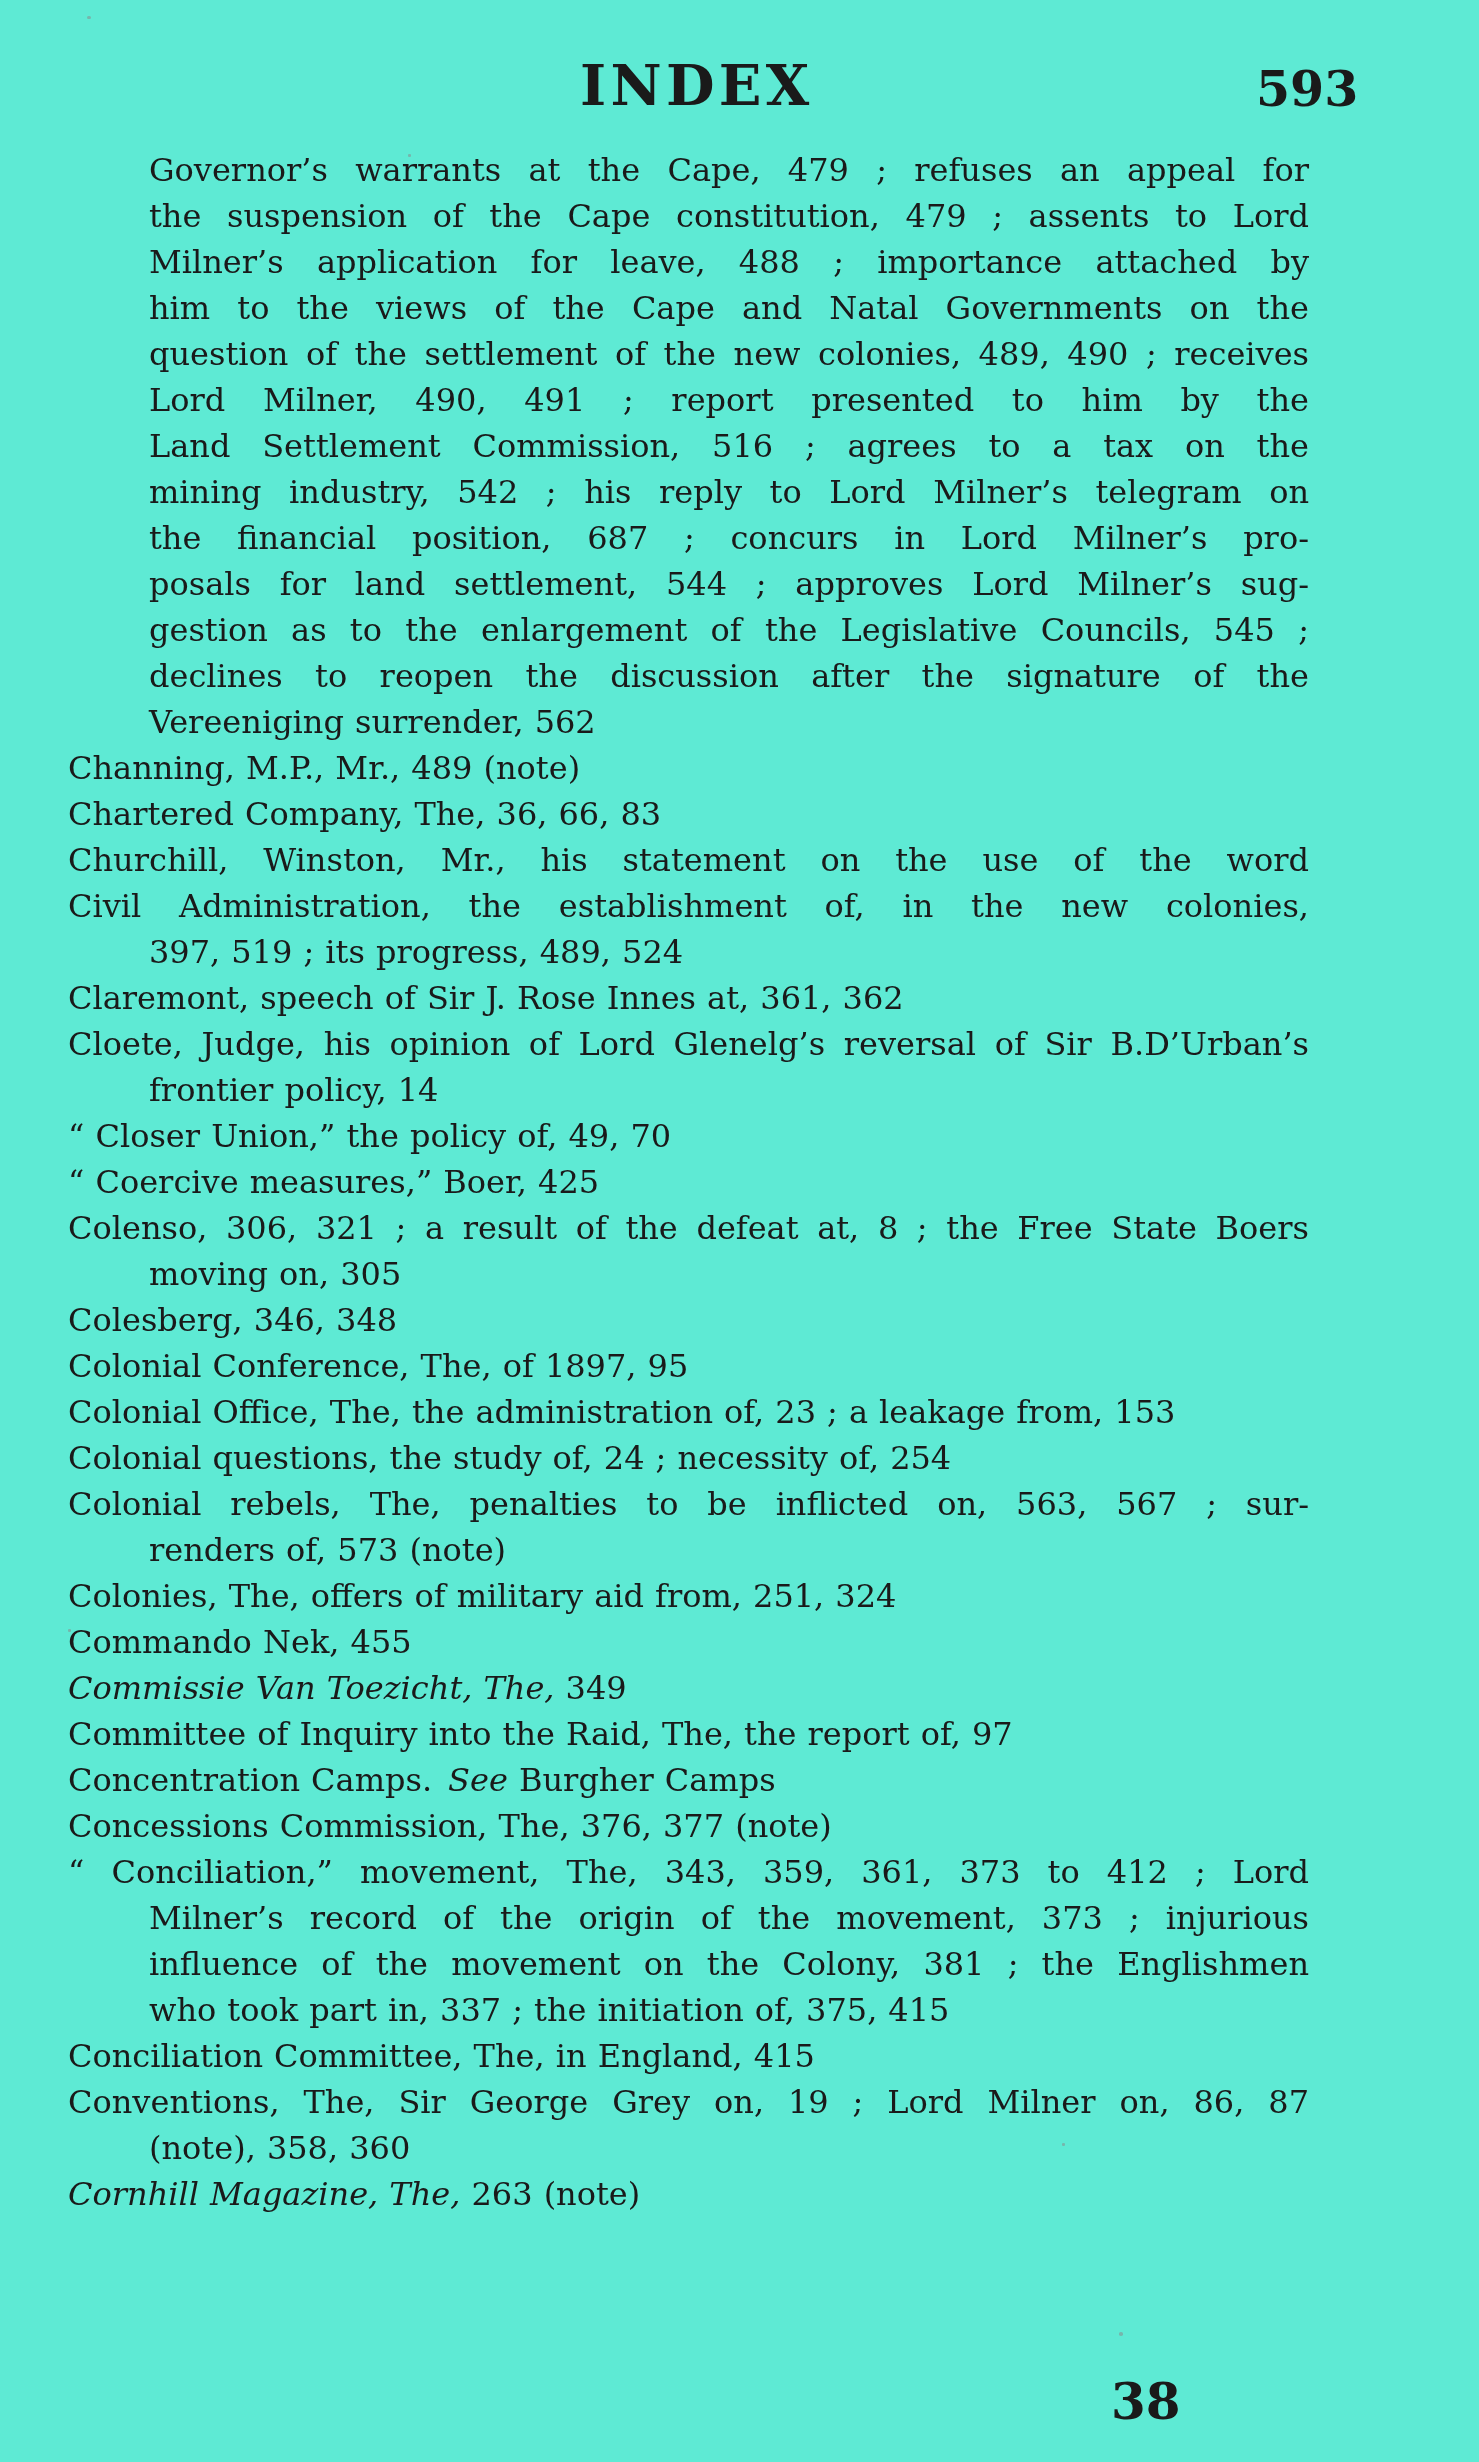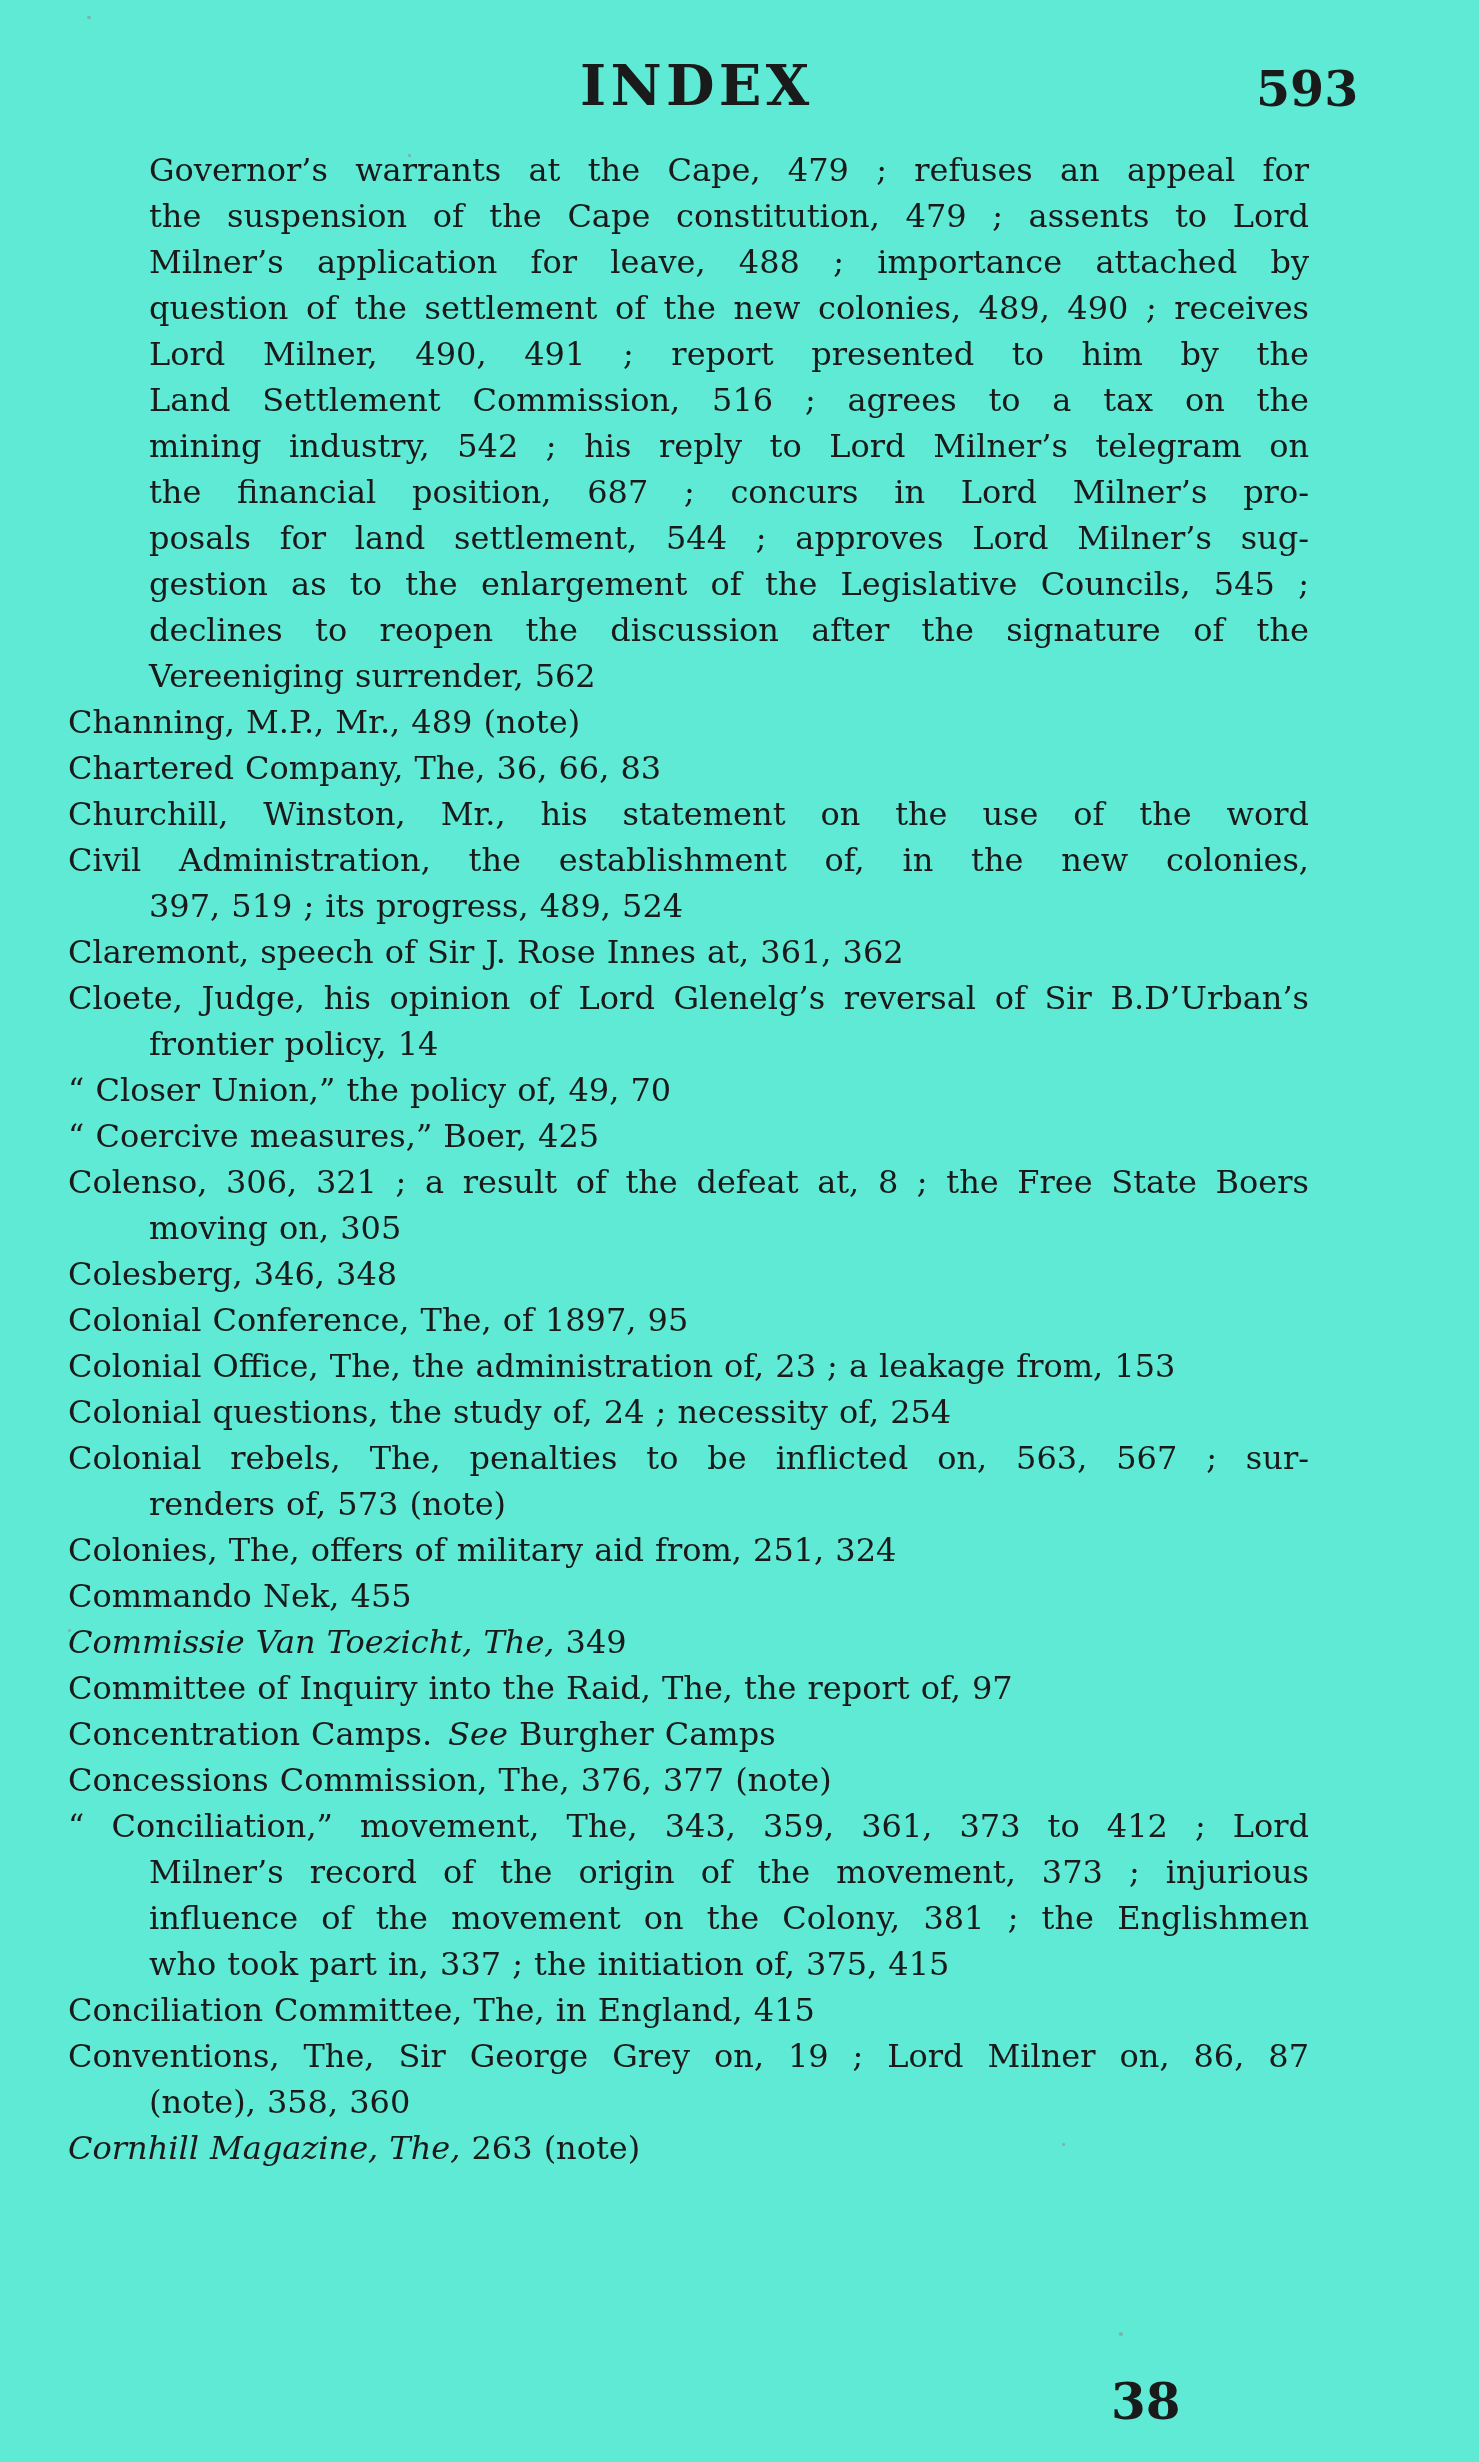--- a/index.html
+++ b/index.html
@@ -85,20 +85,21 @@
 <div class="page">
 
   <div class="header-title">INDEX</div>
 
   <div class="header-page-number">593</div>
 
   <div class="index-body">
       <div class="line indent just"><span>Governor’s warrants at the Cape, 479 ; refuses an appeal for</span></div>
       <div class="line indent just"><span>the suspension of the Cape constitution, 479 ; assents to Lord</span></div>
       <div class="line indent just"><span>Milner’s application for leave, 488 ; importance attached by</span></div>
+      <div class="line indent just"><span>him to the views of the Cape and Natal Governments on the</span></div>
       <div class="line indent just"><span>question of the settlement of the new colonies, 489, 490 ; receives</span></div>
       <div class="line indent just"><span>Lord Milner, 490, 491 ; report presented to him by the</span></div>
       <div class="line indent just"><span>Land Settlement Commission, 516 ; agrees to a tax on the</span></div>
       <div class="line indent just"><span>mining industry, 542 ; his reply to Lord Milner’s telegram on</span></div>
       <div class="line indent just"><span>the financial position, 687 ; concurs in Lord Milner’s pro-</span></div>
       <div class="line indent just"><span>posals for land settlement, 544 ; approves Lord Milner’s sug-</span></div>
       <div class="line indent just"><span>gestion as to the enlargement of the Legislative Councils, 545 ;</span></div>
       <div class="line indent just"><span>declines to reopen the discussion after the signature of the</span></div>
       <div class="line indent"><span>Vereeniging surrender, 562</span></div>
       <div class="line"><span>Channing, M.P., Mr., 489 (note)</span></div>

